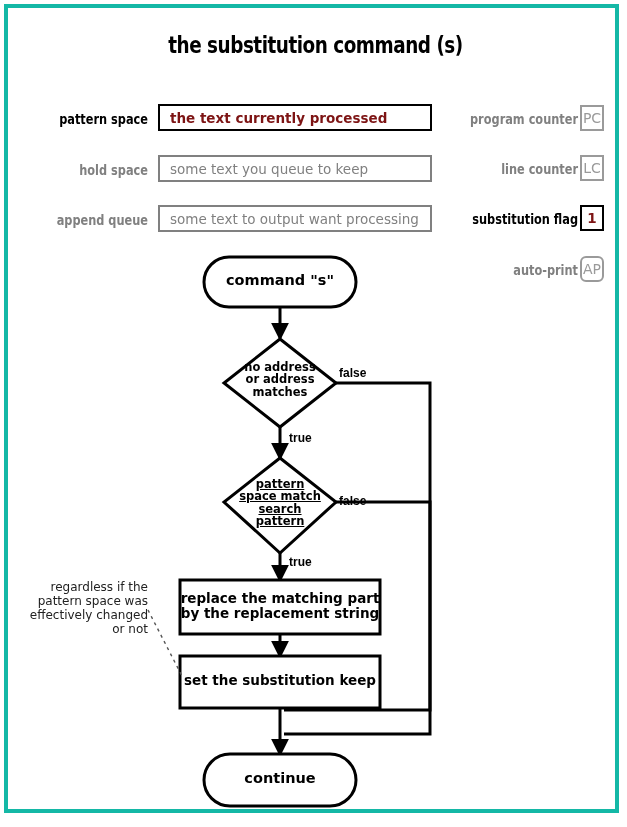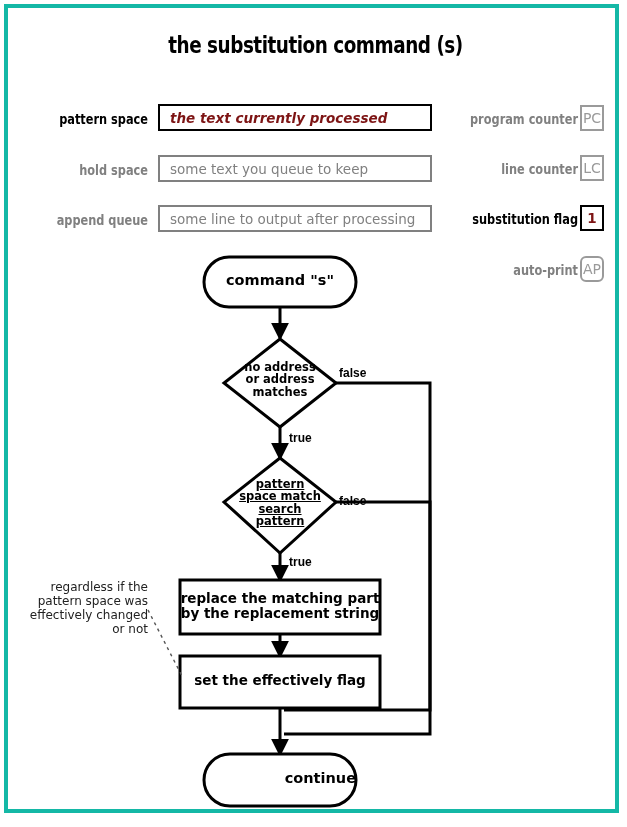--- a/index.html
+++ b/index.html
@@ -65,21 +65,20 @@
     font-family: "DejaVu Sans", sans-serif;
     font-size: 13.5px;
     color: #808080;
     white-space: nowrap;
   }
   .reg-box.active {
     border-color: #000000;
     border-width: 2px;
     color: #7d1414;
     font-weight: bold;
-    font-style: italic;
   }
 
   
   .mini-label {
     position: absolute;
     font-family: "DejaVu Sans", sans-serif;
     font-weight: bold;
     font-size: 13.5px;
     color: #808080;
     text-align: right;
@@ -156,21 +155,21 @@
 
   <div id="title">the substitution command (s)</div>
 
   <div class="reg-label active" style="left:0px; top:100px; width:140px; line-height:22px;">pattern space</div>
   <div class="reg-box active" style="left:150px; top:96px; width:274px; height:27px;">the text currently processed</div>
 
   <div class="reg-label" style="left:0px; top:151px; width:140px; line-height:22px;">hold space</div>
   <div class="reg-box" style="left:150px; top:147px; width:274px; height:27px;">some text you queue to keep</div>
 
   <div class="reg-label" style="left:0px; top:201px; width:140px; line-height:22px;">append queue</div>
-  <div class="reg-box" style="left:150px; top:197px; width:274px; height:27px;">some line to output after processing</div>
+  <div class="reg-box" style="left:150px; top:197px; width:274px; height:27px;">some text to output want processing</div>
 
   <div class="mini-label" style="left:410px; top:100px; width:160px; line-height:22px;">program counter</div>
   <div class="mini-box" style="left:572px; top:97px;">PC</div>
 
   <div class="mini-label" style="left:410px; top:150px; width:160px; line-height:22px;">line counter</div>
   <div class="mini-box" style="left:572px; top:147px;">LC</div>
 
   <div class="mini-label active" style="left:410px; top:200px; width:160px; line-height:22px;">substitution flag</div>
   <div class="mini-box active" style="left:572px; top:197px;">1</div>
 
@@ -226,22 +225,22 @@
 space match
 search
 pattern</div>
 
   <div class="edge-label" style="left:331px; top:486px;">false</div>
   <div class="edge-label" style="left:281px; top:547px;">true</div>
 
   <div class="node-text proc-text" style="left:172px; top:583px; width:200px;">replace the matching part
 by the replacement string</div>
 
-  <div class="node-text proc-text" style="left:172px; top:665px; width:200px;">set the effectively flag</div>
-
-  <div class="node-text term-text" style="left:196px; top:763px; width:152px;text-align:right;">continue</div>
+  <div class="node-text proc-text" style="left:172px; top:665px; width:200px;">set the substitution keep</div>
+
+  <div class="node-text term-text" style="left:196px; top:763px; width:152px;">continue</div>
 
   <div class="note-text" style="left:10px; top:572px; width:130px;">regardless if the
 pattern space was
 effectively changed
 or not</div>
 
 </div>
 
 </body></html>

